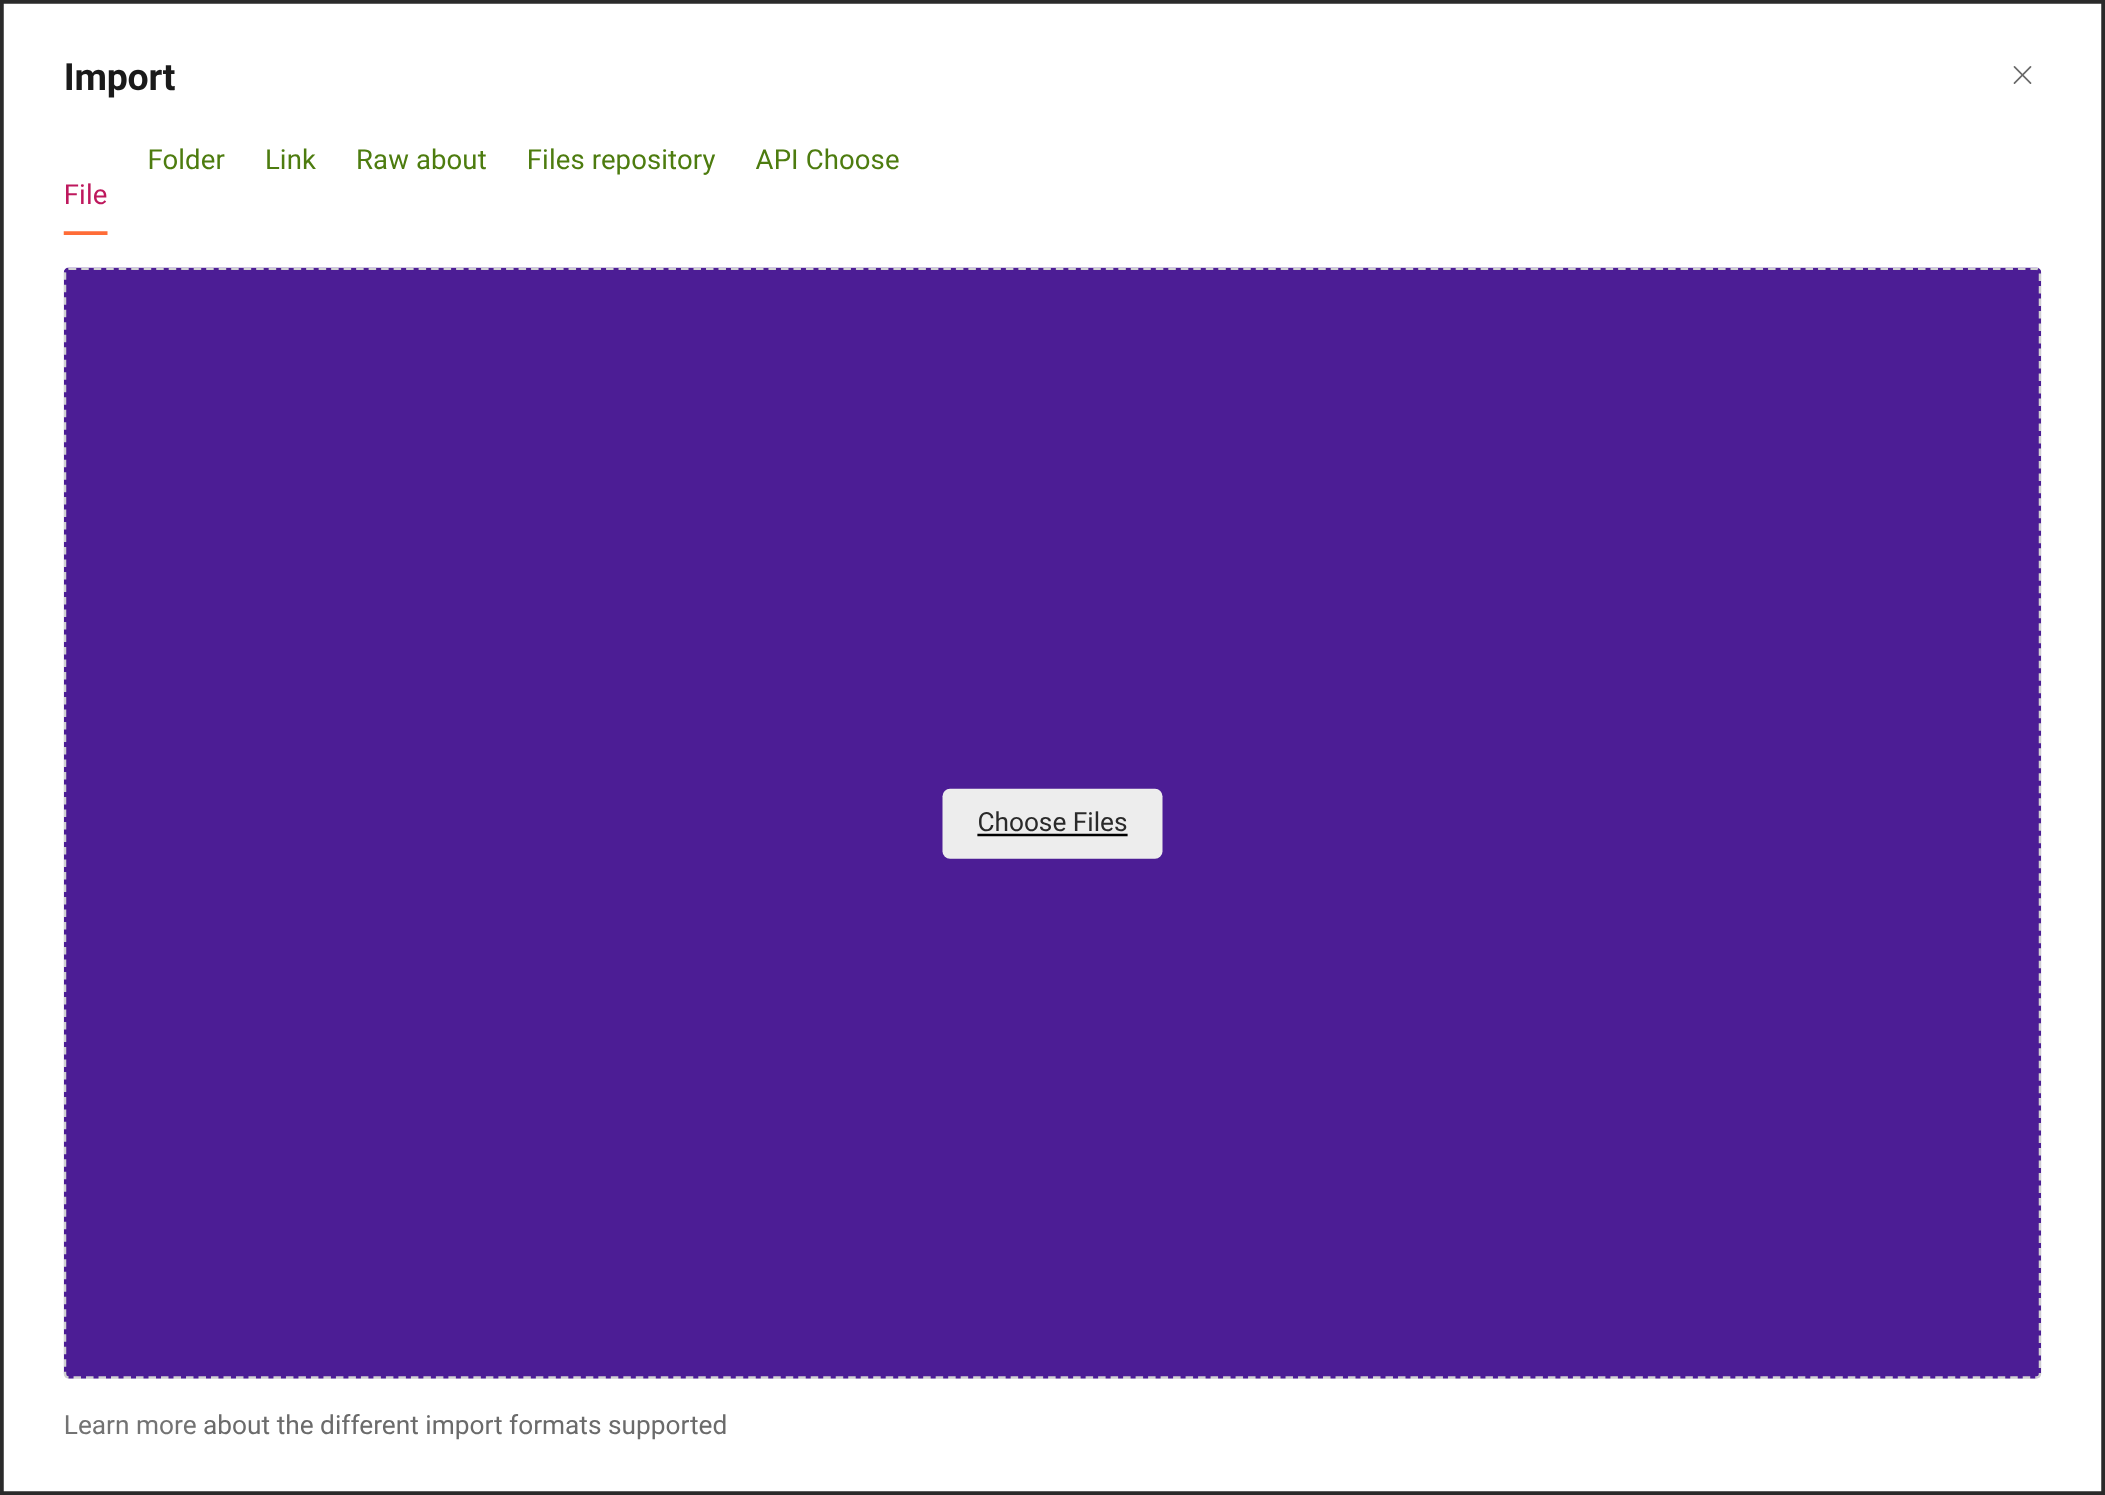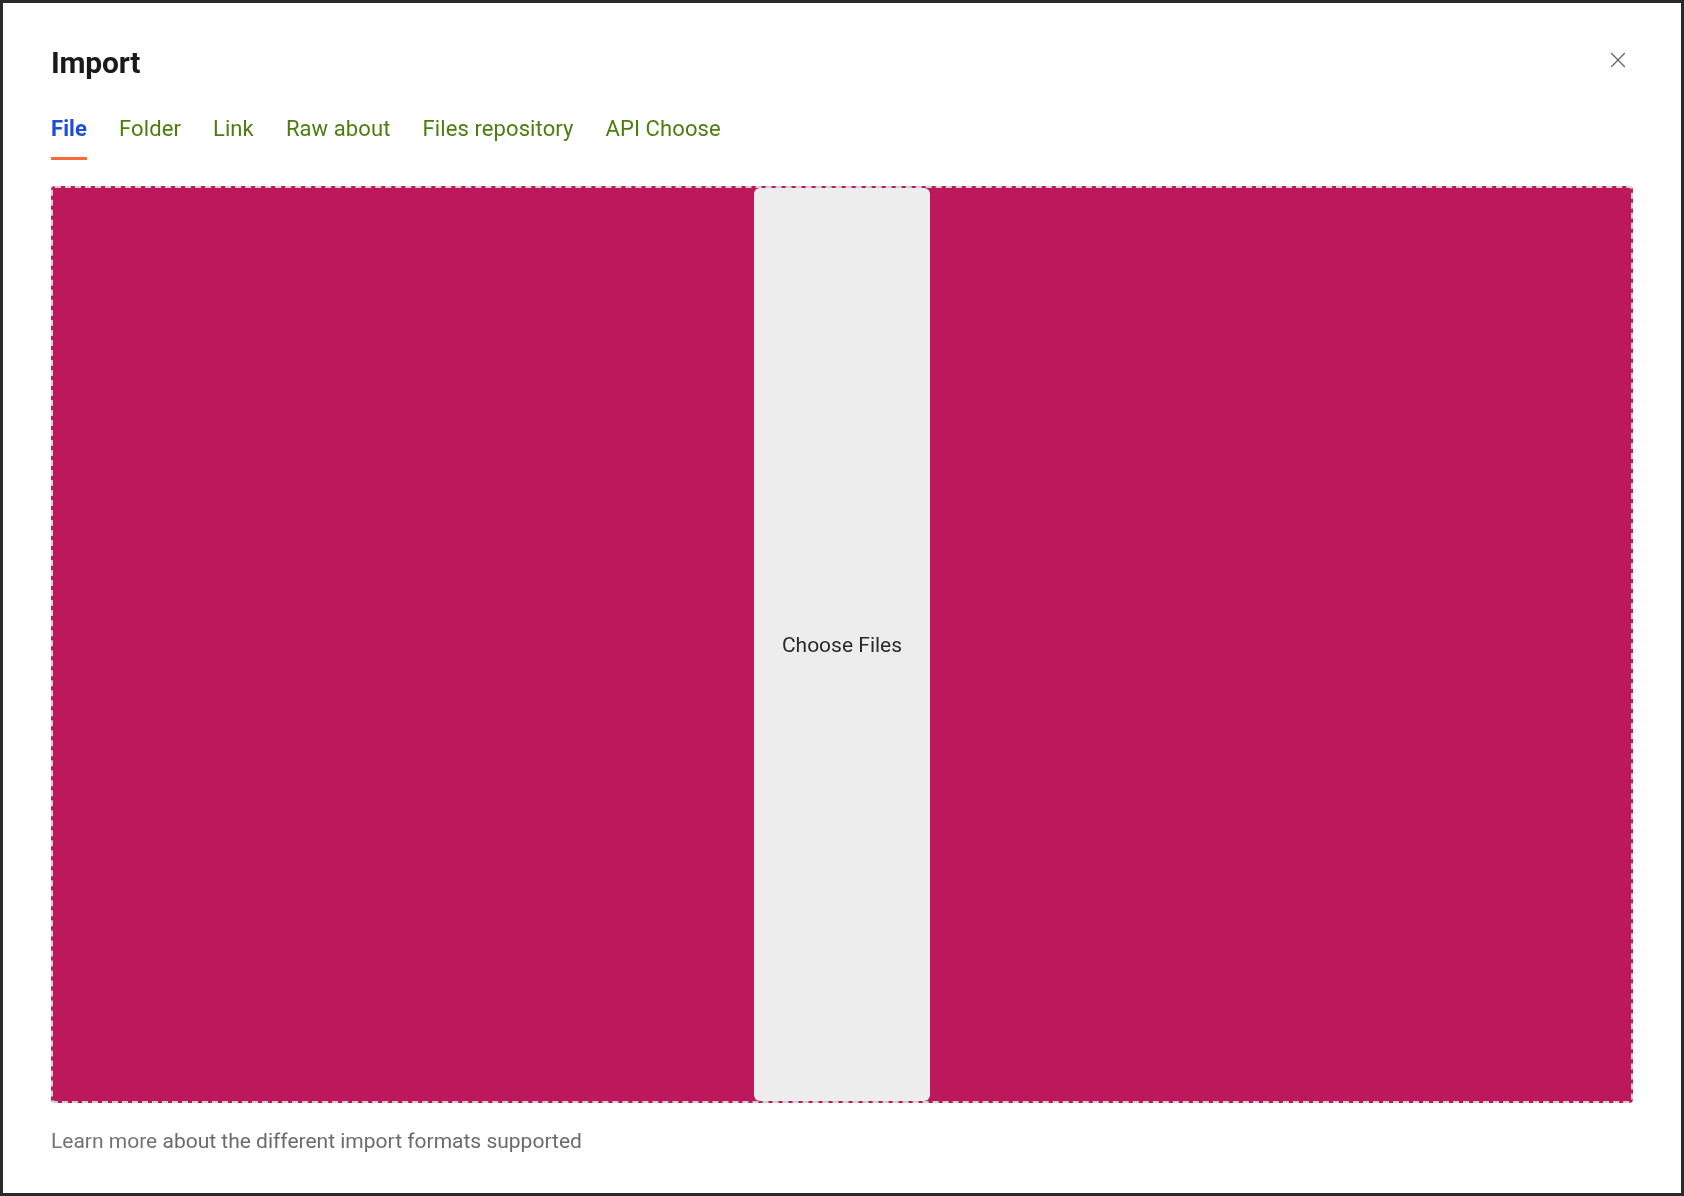--- a/index.html
+++ b/index.html
@@ -68,32 +68,35 @@
       font-size: 22px;
       font-weight: 400;
       color: #4d7c0f;
       padding-bottom: 16px;
       cursor: pointer;
       border-bottom: 3px solid transparent;
       letter-spacing: 0.1px;
     }
     
     .tab.active {
-      color: #1d4ed8;
-      font-weight: 700;
+      color: #be185d;
+      font-weight: 400;
       border-bottom: 3px solid #ff6c37;
+      margin-top: 28px;
     }
     
     .dropzone {
       flex: 1;
       border: 2px dashed #d0d0d0;
       border-radius: 4px;
       display: flex;
+      align-items: center;
       justify-content: center;
-      background: #be185d;
+      background: #4c1d95;
+      text-decoration: underline;
     }
     
     .choose-files-btn {
       background: #ededed;
       border: none;
       border-radius: 6px;
       padding: 16px 28px;
       font-size: 21px;
       font-weight: 400;
       color: #2a2a2a;

